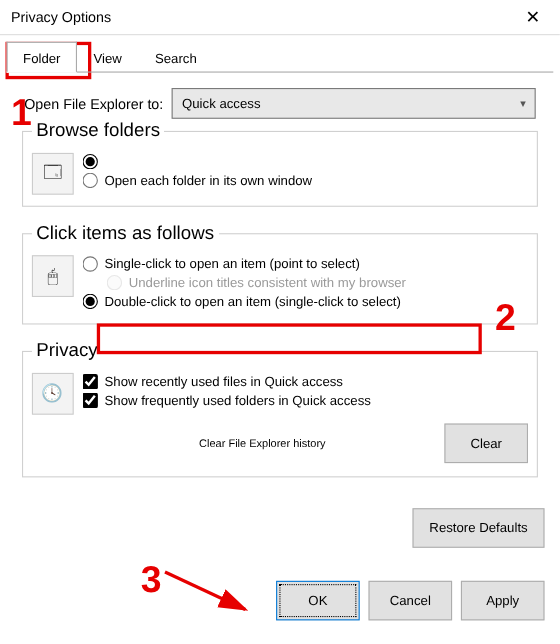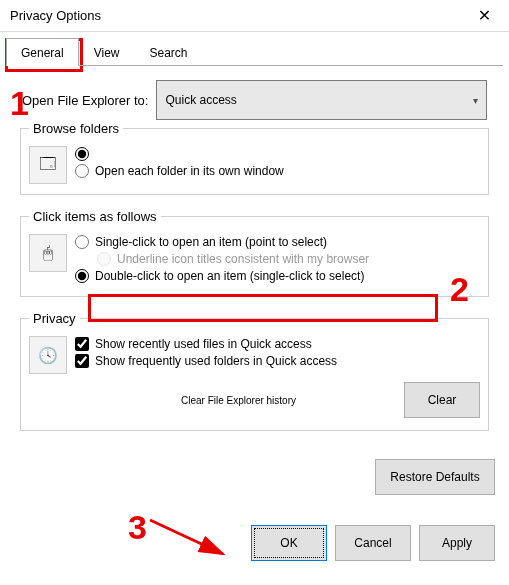--- a/index.html
+++ b/index.html
@@ -7,25 +7,25 @@
     .titlebar { height: 32px; display: flex; align-items: center; padding: 0 2px 0 10px; border-bottom: 1px solid #ddd; }
     .titlebar .title { flex: 1; font-size: 13px; }
     .titlebar .closebtn { width: 45px; height: 30px; display: flex; align-items: center; justify-content: center; font-size: 16px; font-family: Arial; }
     .tabrow { display: flex; padding: 6px 6px 0 6px; position: relative; }
     .tab { padding: 6px 14px 5px; font-size: 13px; border: 1px solid transparent; background: #fff; position: relative; }
     .tab.active { border: 1px solid #aaa; border-bottom: 1px solid #fff; z-index: 2; }
     .tabline { position: absolute; left: 6px; right: 6px; bottom: 0; border-bottom: 1px solid #aaa; z-index: 1; }
     .panel { margin: 0 14px 8px 14px; padding: 10px 6px 6px 6px; }
     .row-open { display: flex; align-items: center; gap: 8px; margin: 4px 2px 1px 2px; }
     .row-open .lbl { font-size: 13px; }
-    .dropdown { flex: 1; height: 40px; border: 1px solid #7a7a7a; background: #e8e8e8; display: flex; align-items: center; padding: 0 8px; position: relative; }
+    .dropdown { flex: 1; height: 28px; border: 1px solid #7a7a7a; background: #e8e8e8; display: flex; align-items: center; padding: 0 8px; position: relative; }
     .dropdown .dval { flex: 1; }
     .dropdown .chev { font-size: 10px; color: #555; }
     fieldset.group { border: 1px solid #d0d0d0; margin: 0 0 14px 0; padding: 8px 8px 10px 8px; }
-    fieldset.group legend { padding: 0 4px; font-size: 13px; }
+    fieldset.group legend { padding: 0 4px; font-size: 17px; }
     .grouprow { display: flex; align-items: flex-start; gap: 8px; }
     .icn { width: 38px; height: 38px; background: #f3f3f3; border: 1px solid #ccc; display: inline-flex; align-items: center; justify-content: center; font-size: 16px; flex-shrink: 0; margin-top: 2px; }
     .opts { flex: 1; }
     .radiorow, .checkrow { display: flex; align-items: center; gap: 6px; margin: 3px 0; font-size: 13px; }
     .sub { margin-left: 22px; color: #9a9a9a; }
     input[type=radio], input[type=checkbox] { width: 14px; height: 14px; margin: 0; accent-color: #000; }
     input[disabled] { opacity: 0.5; }
     .clearrow { display: flex; align-items: center; margin: 8px 0 2px 44px; }
     .clearrow .clbl { flex: 1; font-size: 10px; text-align: center; }
     .btn { height: 36px; min-width: 76px; background: #e1e1e1; border: 1px solid #adadad; font-size: 13px; cursor: default; display: inline-flex; align-items: center; justify-content: center; padding: 0 10px; }
@@ -42,21 +42,21 @@
 <body>
 
 <div class="wrap">
 
   <div class="titlebar">
     <span class="title">Privacy Options</span>
     <div class="closebtn">✕</div>
   </div>
 
   <div class="tabrow">
-    <div class="tab active"><span>General</span></div>
+    <div class="tab active"><span>Folder</span></div>
     <div class="tab"><span>View</span></div>
     <div class="tab"><span>Search</span></div>
     <div class="tabline"></div>
   </div>
 
   <div class="panel">
 
     <div class="row-open">
       <span class="lbl">Open File Explorer to:</span>
       <div class="dropdown">

